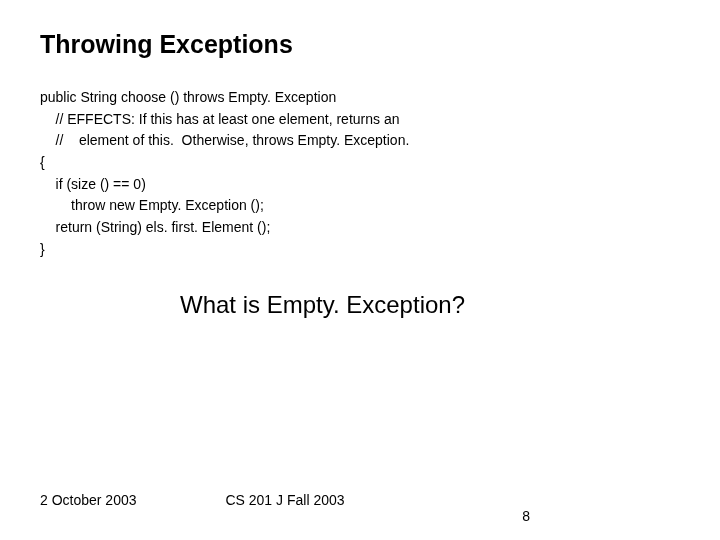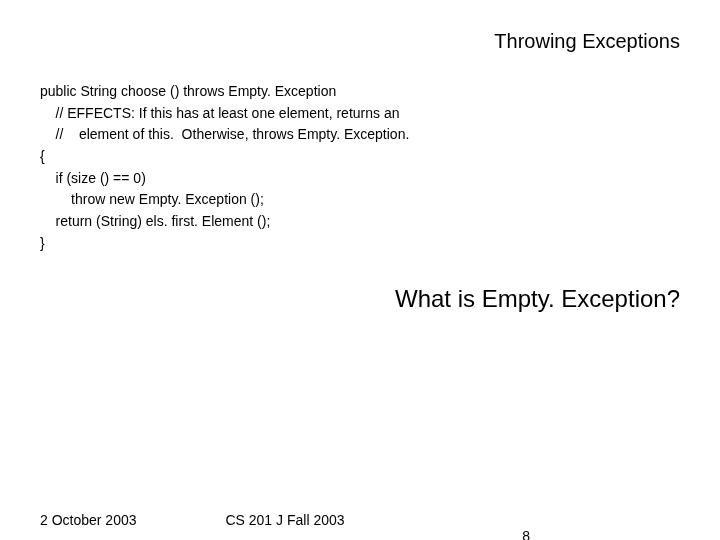--- a/index.html
+++ b/index.html
@@ -14,41 +14,41 @@
     box-sizing: border-box;
   }
   .slide {
     width: 720px;
     height: 540px;
     position: relative;
     padding: 20px 40px 0 40px;
     box-sizing: border-box;
   }
   .title {
-    font-size: 20px;
-    text-align: right;
+    font-size: 25px;
+    text-align: left;
     margin-top: 10px;
     margin-bottom: 28px;
-    font-weight: normal;
+    font-weight: bold;
   }
   .code {
     font-family: Verdana, Arial, sans-serif;
     font-size: 14px;
     line-height: 1.55;
     white-space: pre;
   }
   .question {
     font-size: 24px;
     margin-top: 30px;
-    text-align: right;
+    text-align: left;
     padding-left: 140px;
   }
   .footer {
     position: absolute;
-    bottom: 12px;
+    bottom: 32px;
     left: 0;
     width: 570px;
     font-size: 14px;
     box-sizing: border-box;
     padding: 0 24px;
   }
   .footer-left { position: absolute; left: 40px; }
   .footer-center { width: 100%; text-align: center; }
   .footer-right { position: absolute; right: 40px; }
 </style>

